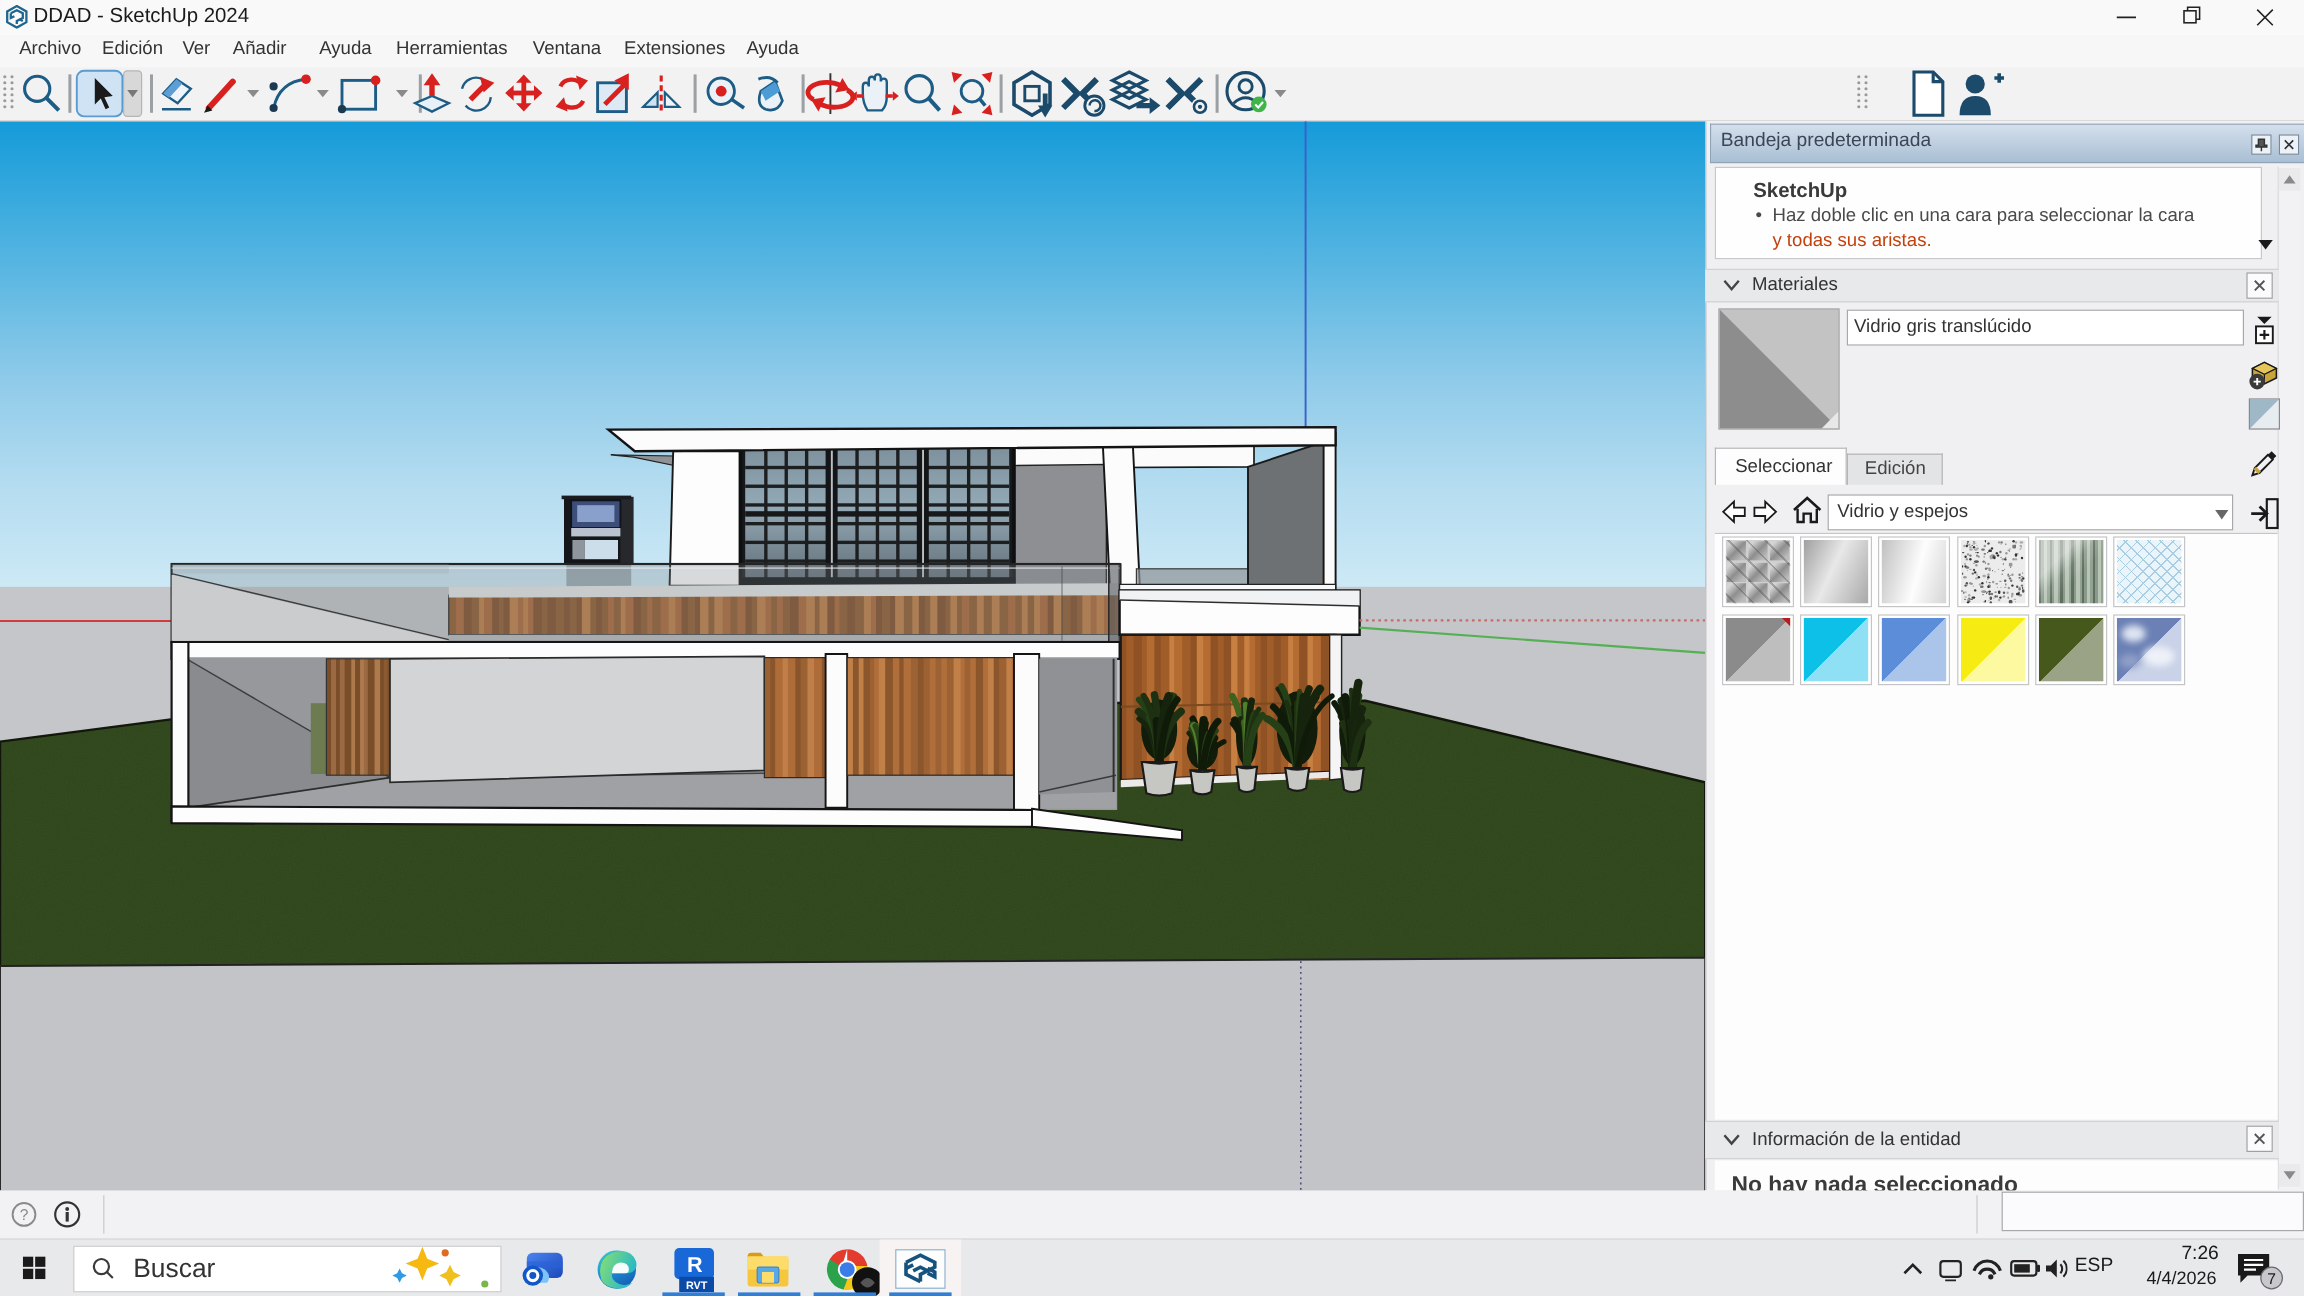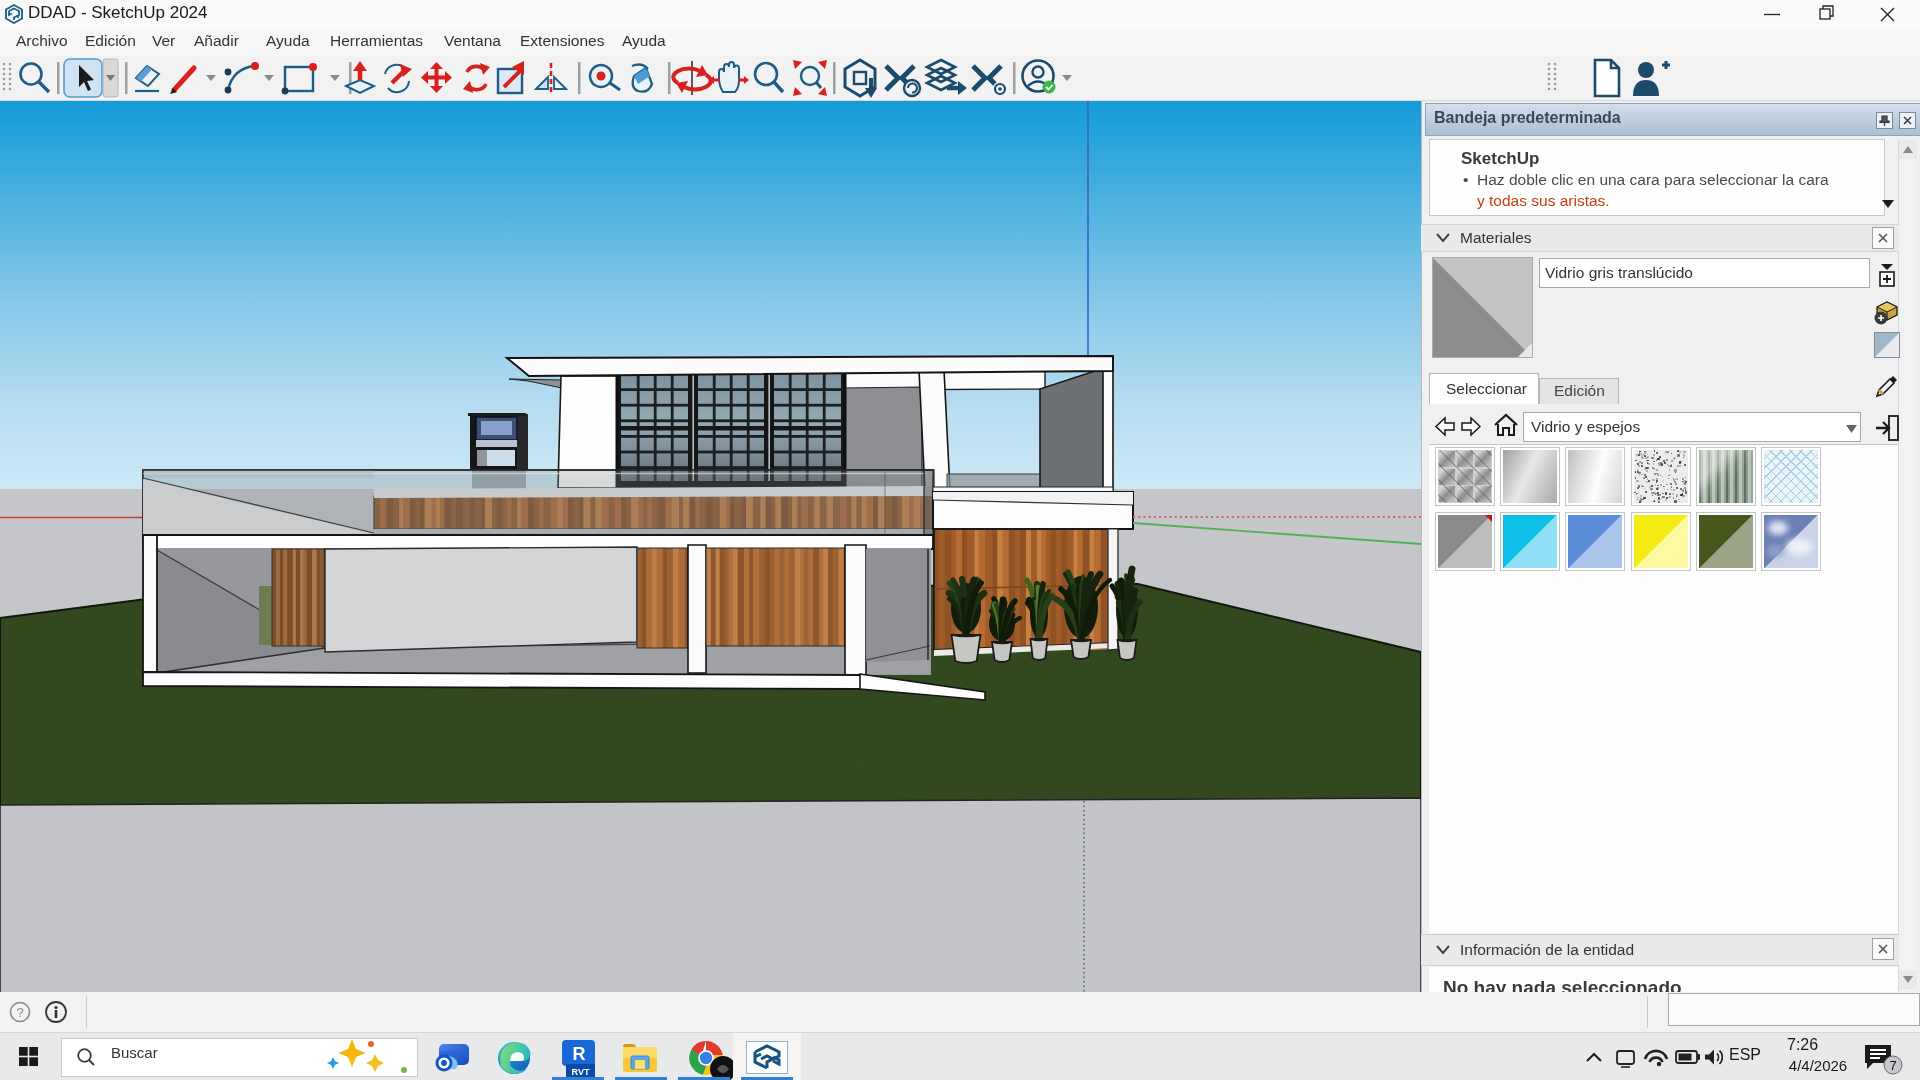--- a/index.html
+++ b/index.html
@@ -635,21 +635,21 @@
         <path d="M1127 643 Q1128 611 1132 601" stroke="#1d3112" stroke-width="4.9" fill="none" stroke-linecap="round"></path>
         <path d="M1127 643 Q1129 609 1134 599" stroke="#16240e" stroke-width="6.3" fill="none" stroke-linecap="round"></path>
         <path d="M1127 643 Q1130 612 1140 602" stroke="#1d3112" stroke-width="5.9" fill="none" stroke-linecap="round"></path>
         <path d="M1117.5 640 L1136.5 640 L1134.0 658 Q1127.0 662 1120.0 658 Z" fill="#c6c6c2" stroke="#1a1a1a" stroke-width="1.8"></path>
         <path d="M1117.5 640 Q1127 643 1136.5 640" fill="none" stroke="#1a1a1a" stroke-width="1.4"></path>
       </g>
     </svg></div>
 <div class="abs" id="panel">
     <div class="abs" style="left:0;top:0;width:499px;height:891px;background:#f0f0f2;border-left:1px solid #b9b9bb"></div>
     <div class="abs" style="left:4px;top:2px;width:495px;height:33px;background:linear-gradient(#d3dfec,#a9bfd4);border:1px solid #8fa3b8;border-right:none"></div>
-<div class="abs" style="left:13px;top:8px;font-size:16px;font-weight:bold;color:#3b4754">Bandeja predeterminada</div>
+<div class="abs" style="left:13px;top:8px;font-size:16px;font-weight:normal;color:#3b4754">Bandeja predeterminada</div>
 <div class="abs" style="left:455px;top:11px;width:17px;height:17px;background:#edf2f8;border:1px solid #7a8a9a"><svg width="15" height="15" viewBox="0 0 15 15">
         <path d="M5 3 L10 3 L10 8 L12 8 L12 9.5 L3 9.5 L3 8 L5 8 Z M7.5 9.5 L7.5 13" stroke="#333" stroke-width="1.2" fill="#555"></path>
       </svg></div>
 <div class="abs" style="left:478px;top:11px;width:17px;height:17px;background:#edf2f8;border:1px solid #7a8a9a"><svg width="15" height="15" viewBox="0 0 15 15">
         <path d="M4 4 L11 11 M11 4 L4 11" stroke="#333" stroke-width="1.4"></path>
       </svg></div>
     <div class="abs" style="left:8px;top:38px;width:456px;height:77px;background:#fefefe;border:1px solid #c8c8ca"></div>
 <div class="abs" style="left:40px;top:48px;font-size:17px;font-weight:bold;color:#3a3a3a">SketchUp</div>
 <div class="abs" style="left:42px;top:70px;font-size:15.5px;color:#4a4a4a">•&nbsp; Haz doble clic en una cara para seleccionar la cara</div>
 <div class="abs" style="left:56px;top:91px;font-size:15.5px;color:#c2410c">y todas sus aristas.</div>
@@ -1031,21 +1031,21 @@
         <rect x="10.3" y="0" width="8.7" height="8.7"></rect>
         <rect x="0" y="10.3" width="8.7" height="8.7"></rect>
         <rect x="10.3" y="10.3" width="8.7" height="8.7"></rect>
       </g>
     </svg>
     <div class="abs" style="left:61px;top:5px;width:357px;height:39px;background:#fff;border:1px solid #c9c9cb"></div>
 <svg class="abs" style="left:76px;top:14px" width="20" height="20" viewBox="0 0 20 20">
       <circle cx="8.5" cy="8.5" r="6.3" fill="none" stroke="#3a3a3a" stroke-width="1.8"></circle>
       <line x1="13" y1="13" x2="18" y2="18" stroke="#3a3a3a" stroke-width="1.8"></line>
     </svg>
-<div class="abs" style="left:111px;top:11px;font-size:15px;color:#333">Buscar</div>
+<div class="abs" style="left:111px;top:11px;font-size:22px;color:#333">Buscar</div>
     <svg class="abs" style="left:326px;top:4px" width="86" height="40" viewBox="0 0 86 40">
 <path d="M26 2 L30 12 L40 16 L30 20 L26 30 L22 20 L12 16 L22 12 Z" fill="#f5b912"></path>
 <path d="M49 17 L52 23 L58 26 L52 29 L49 35 L46 29 L40 26 L46 23 Z" fill="#f0c020"></path>
 <path d="M7 20 L9 24 L13 26 L9 28 L7 32 L5 28 L1 26 L5 24 Z" fill="#2e9be6"></path>
 <circle cx="45" cy="7" r="3" fill="#e06a1f"></circle>
 <circle cx="78" cy="33" r="3" fill="#7ab648"></circle>
 </svg>
     <svg class="abs" style="left:434px;top:8px" width="36" height="34" viewBox="0 0 36 34">
 <defs>
         <linearGradient id="ol1" x1="0" y1="0" x2="1" y2="1">
@@ -1120,21 +1120,21 @@
 <path d="M62 14 A11.5 11.5 0 0 1 84 14" fill="none" stroke="#222" stroke-width="2.6"></path>
 <path d="M66.5 17 A7 7 0 0 1 79.5 17" fill="none" stroke="#222" stroke-width="2.6"></path>
 <circle cx="76" cy="19" r="2.2" fill="#222"></circle>
 <rect x="93" y="6" width="21" height="12" rx="2.5" fill="none" stroke="#222" stroke-width="1.8"></rect>
       <rect x="114.5" y="9" width="2.5" height="6" rx="1" fill="#222"></rect>
       <rect x="95.5" y="8.5" width="13" height="7" fill="#222"></rect>
 <path d="M122 9.5 L126 9.5 L131 4.5 L131 19.5 L126 14.5 L122 14.5 Z" fill="#222"></path>
 <path d="M134 8.5 A5.5 5.5 0 0 1 134 16 M136.5 5.5 A9.5 9.5 0 0 1 136.5 19" fill="none" stroke="#222" stroke-width="1.7"></path>
 </svg>
     <div class="abs" style="left:1729px;top:13px;font-size:16px;color:#1a1a1a">ESP</div>
-<div class="abs" style="left:1787px;top:3px;width:62px;text-align:left;font-size:16px;color:#1a1a1a">7:26</div>
+<div class="abs" style="left:1787px;top:3px;width:62px;text-align:right;font-size:16px;color:#1a1a1a">7:26</div>
 <div class="abs" style="left:1782px;top:24px;width:72px;text-align:center;font-size:15px;color:#1a1a1a">4/4/2026</div>
 <svg class="abs" style="left:1863px;top:10px" width="42" height="32" viewBox="0 0 42 32">
 <path d="M2 2 L28 2 L28 20 L10 20 L4 26 L4 20 L2 20 Z" fill="#1a1a1a"></path>
 <path d="M7 7 L23 7 M7 11 L23 11 M7 15 L17 15" stroke="#fff" stroke-width="1.8"></path>
 <circle cx="30" cy="22" r="9" fill="#c8c8cc" stroke="#6a6a6e" stroke-width="1"></circle>
 <text x="30" y="27" text-anchor="middle" font-size="13" fill="#1a1a1a" font-family="Liberation Sans">7</text>
 </svg>
   </div>
 
 </body></html>

